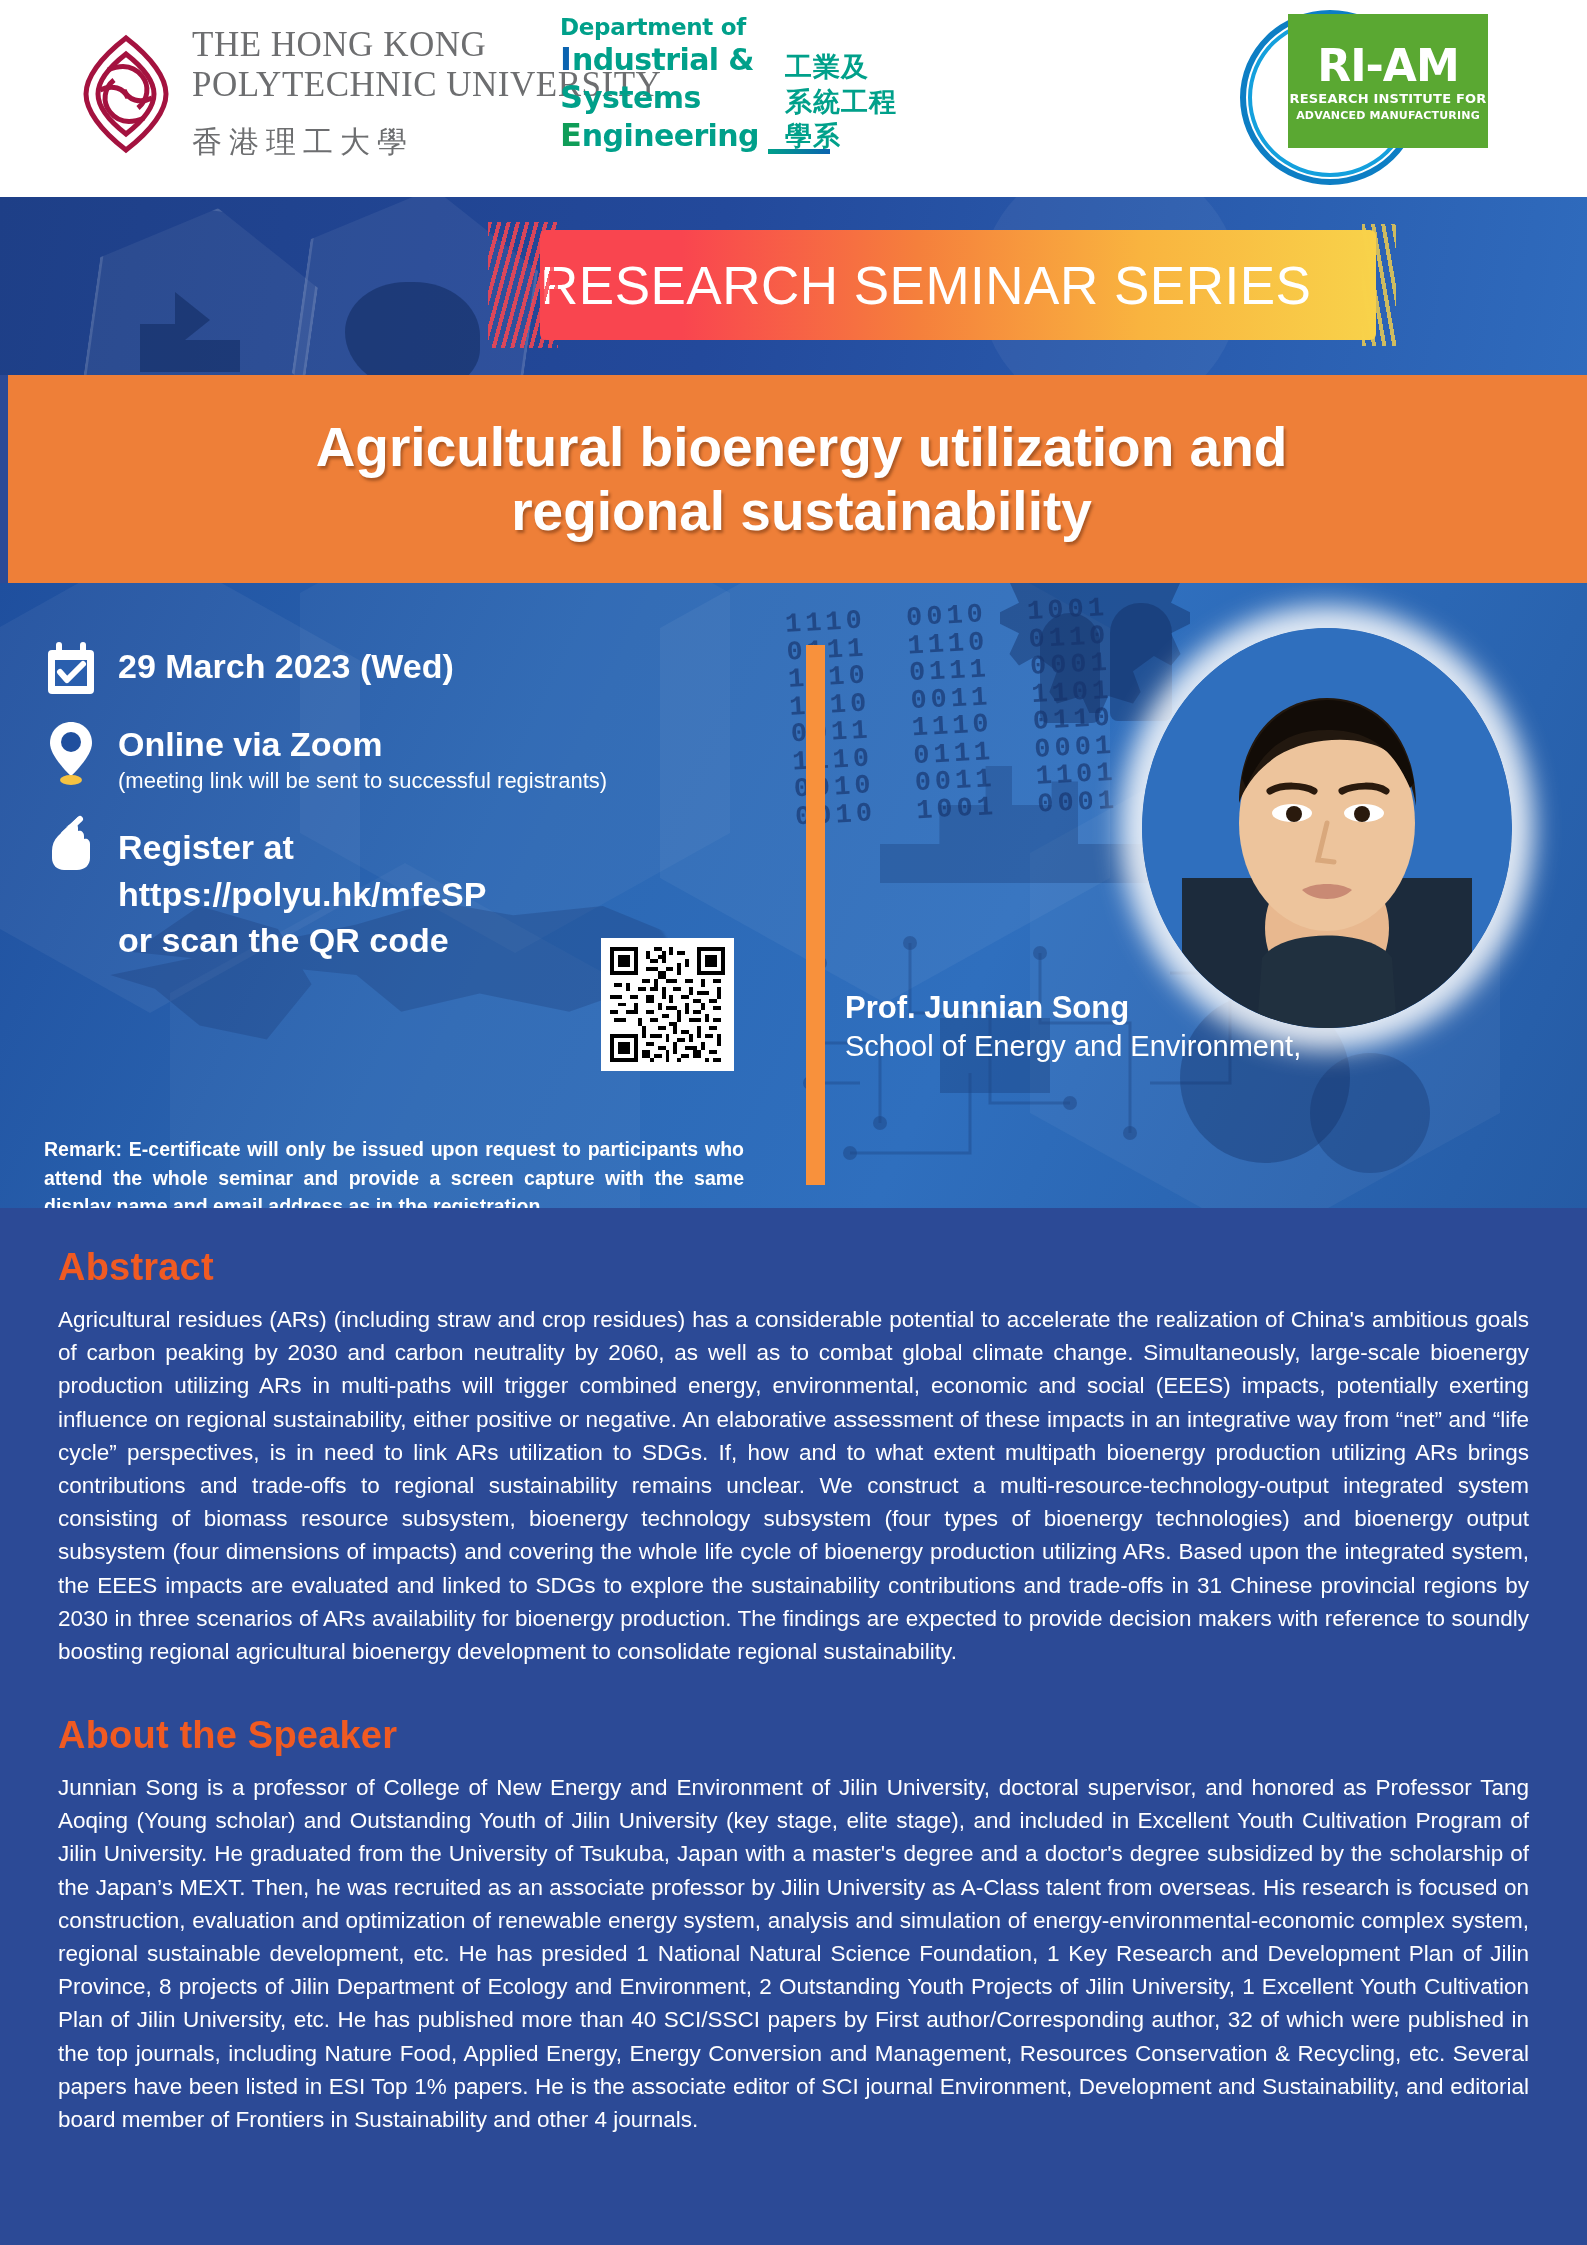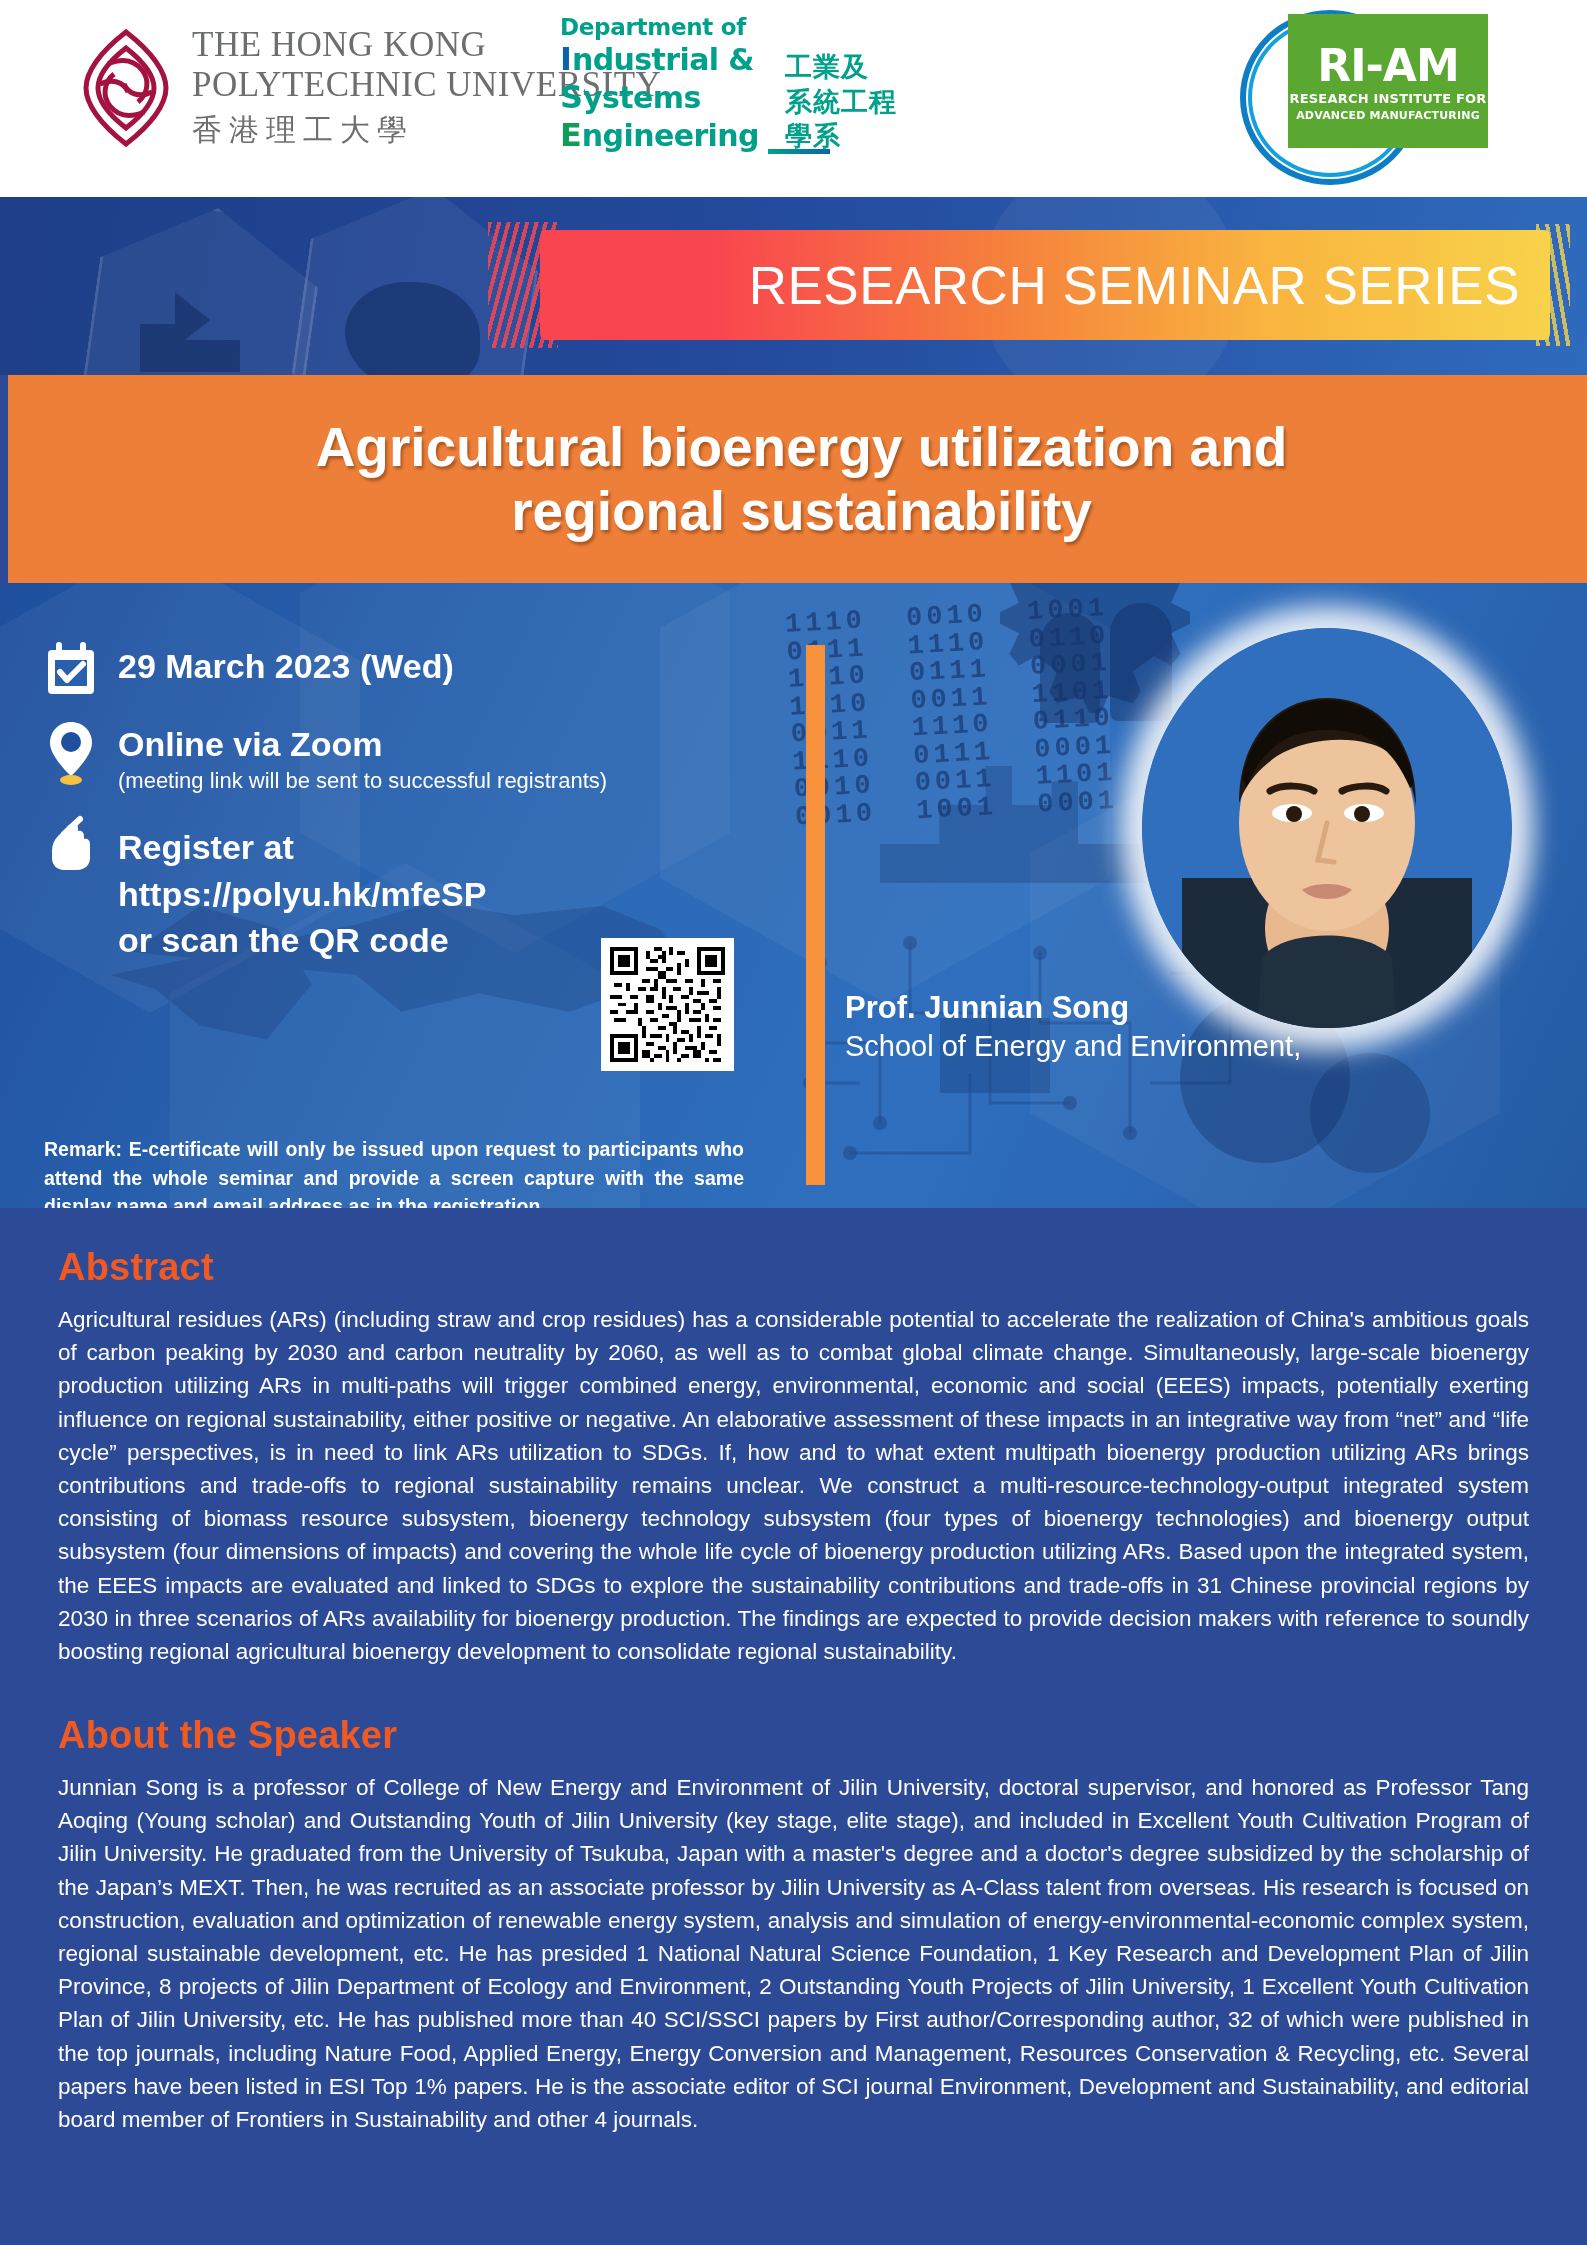--- a/index.html
+++ b/index.html
@@ -17,21 +17,21 @@
     background:#ffffff; display:flex; align-items:center;
   }
   .logo-polyu{ position:absolute; left:78px; top:25px; display:flex; align-items:center; gap:18px;}
   .polyu-mark{ width:96px; height:120px; position:relative; }
   .polyu-mark svg{ display:block; }
   .polyu-words{ display:flex; flex-direction:column; justify-content:center;}
   .polyu-en1,.polyu-en2{
     font-family:"Liberation Serif", serif; color:#6d6e70;
     font-size:35px; letter-spacing:.5px; line-height:1.15; white-space:nowrap;
   }
-  .polyu-zh{ font-family:Liberation Sans, sans-serif; color:#6d6e70; font-size:30px; letter-spacing:7px; margin-top:4px;}
+  .polyu-zh{ font-family:Liberation Sans, sans-serif; color:#6d6e70; font-size:30px; letter-spacing:7px; margin-top:16px;}
 
   .logo-ise{ position:absolute; left:560px; top:14px; width:300px; }
   .ise-dep{ color:#00a08a; font-size:23px; font-weight:bold; font-family:"DejaVu Sans",sans-serif; letter-spacing:-.3px;}
   .ise-row{ display:flex; align-items:baseline; }
   .ise-cap{ font-size:32px; font-weight:bold; font-family:"DejaVu Sans",sans-serif; }
   .ise-rest{ font-size:30px; font-weight:bold; font-family:"DejaVu Sans",sans-serif; color:#00a08a; letter-spacing:-.6px;}
   .c-blue{ color:#0b63b0; }
   .c-teal{ color:#00a08a; }
   .c-green{ color:#0f9d58; }
   .ise-zh{ position:absolute; left:225px; top:36px; color:#00a08a; font-family:"DejaVu Sans",sans-serif;
@@ -54,24 +54,24 @@
   .banner{
     position:absolute; left:0; top:197px; width:1587px; height:178px;
     background:linear-gradient(100deg,#1e3f87 0%,#23499b 45%,#2f6bbd 100%);
     overflow:hidden;
   }
   .banner .hexa{
     position:absolute; border:3px solid rgba(255,255,255,.13);
     background:rgba(255,255,255,.06);
   }
   .brush{
-    position:absolute; left:540px; top:33px; width:1010px; height:110px;
+    position:absolute; left:540px; top:33px; width:836px; height:110px;
     background:linear-gradient(90deg,#f9454f 0%,#f9454f 17%,#f57f3c 45%,#f9b43f 72%,#f8d24a 100%);
     border-radius:6px;
-    display:flex; align-items:center; justify-content:flex-end;
+    display:flex; align-items:center; justify-content:flex-start;
     box-shadow:0 0 0 0 transparent;
   }
   .brush::before{
     content:""; position:absolute; left:-52px; top:-8px; width:70px; height:126px;
     background:
       repeating-linear-gradient(105deg, #f9454f 0 4px, transparent 4px 9px);
     opacity:.85;
   }
   .brush::after{
     content:""; position:absolute; right:-20px; top:-6px; width:34px; height:122px;

